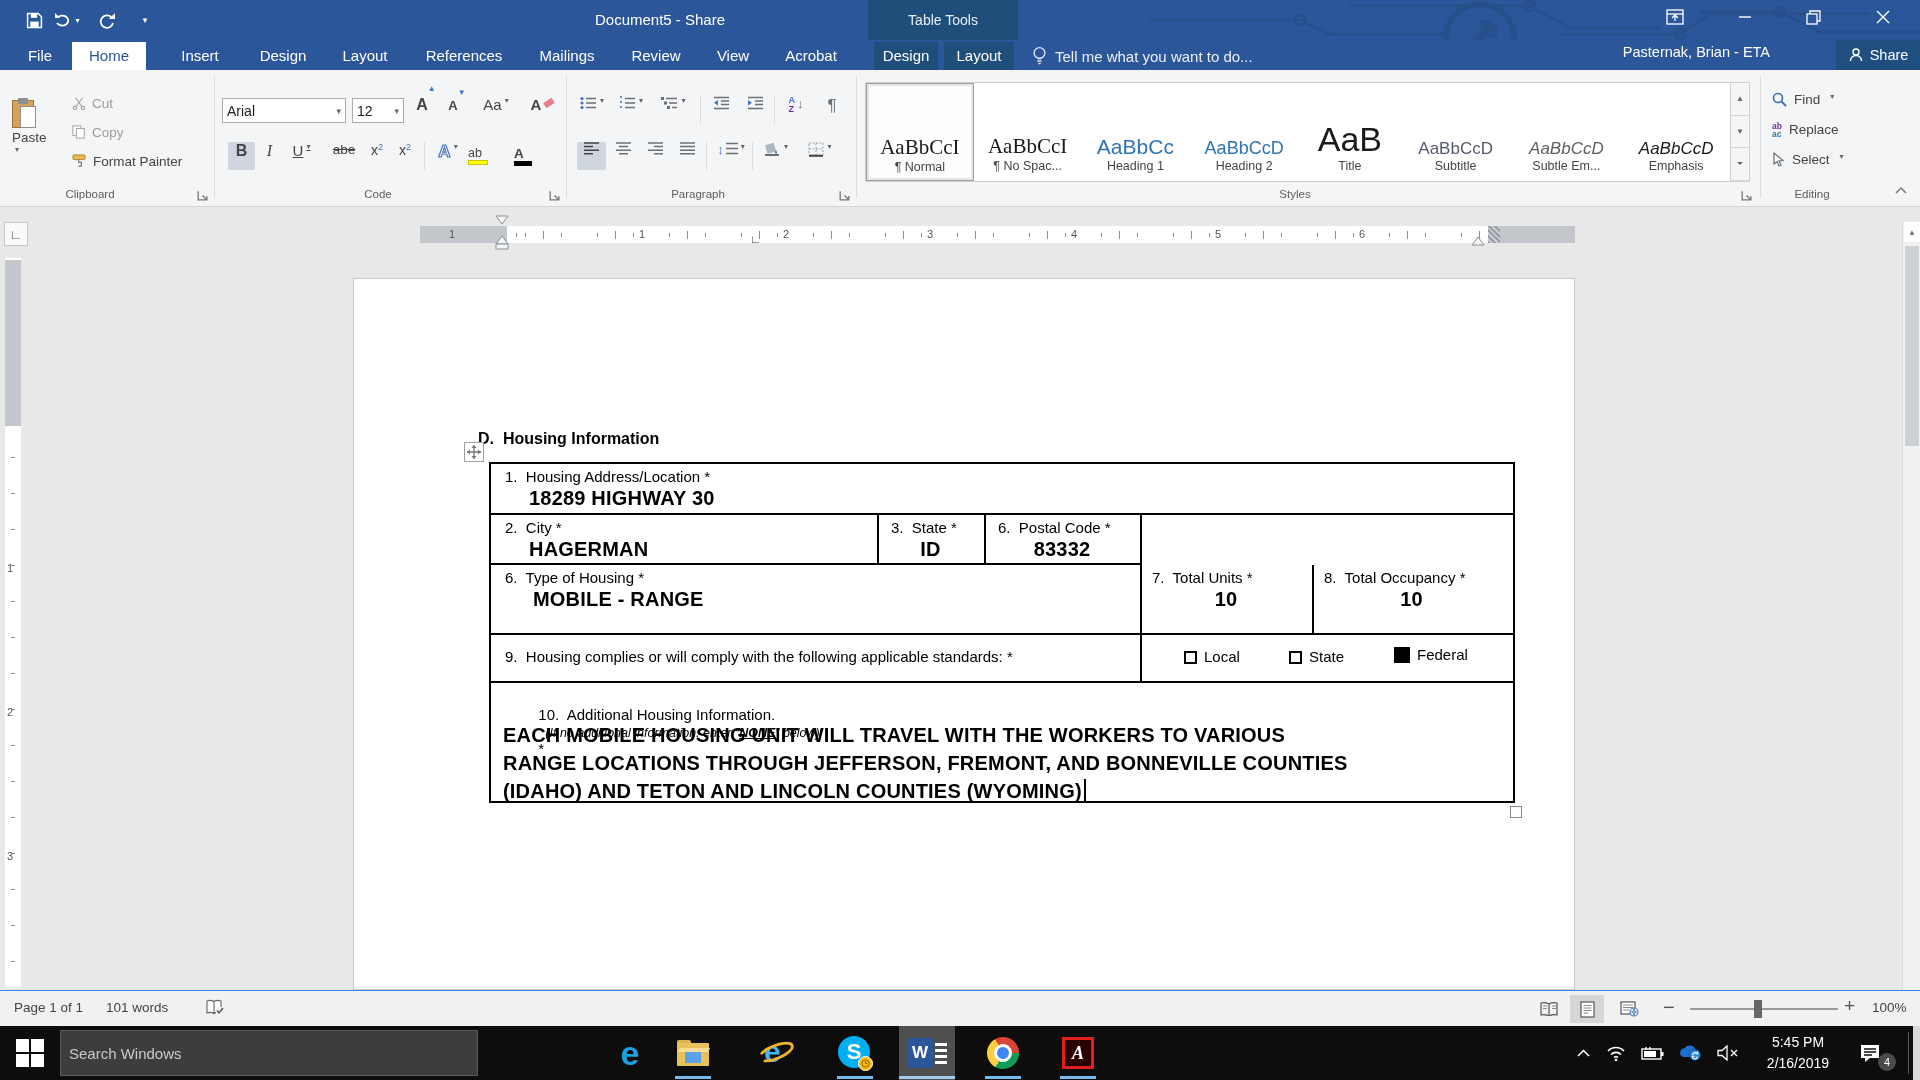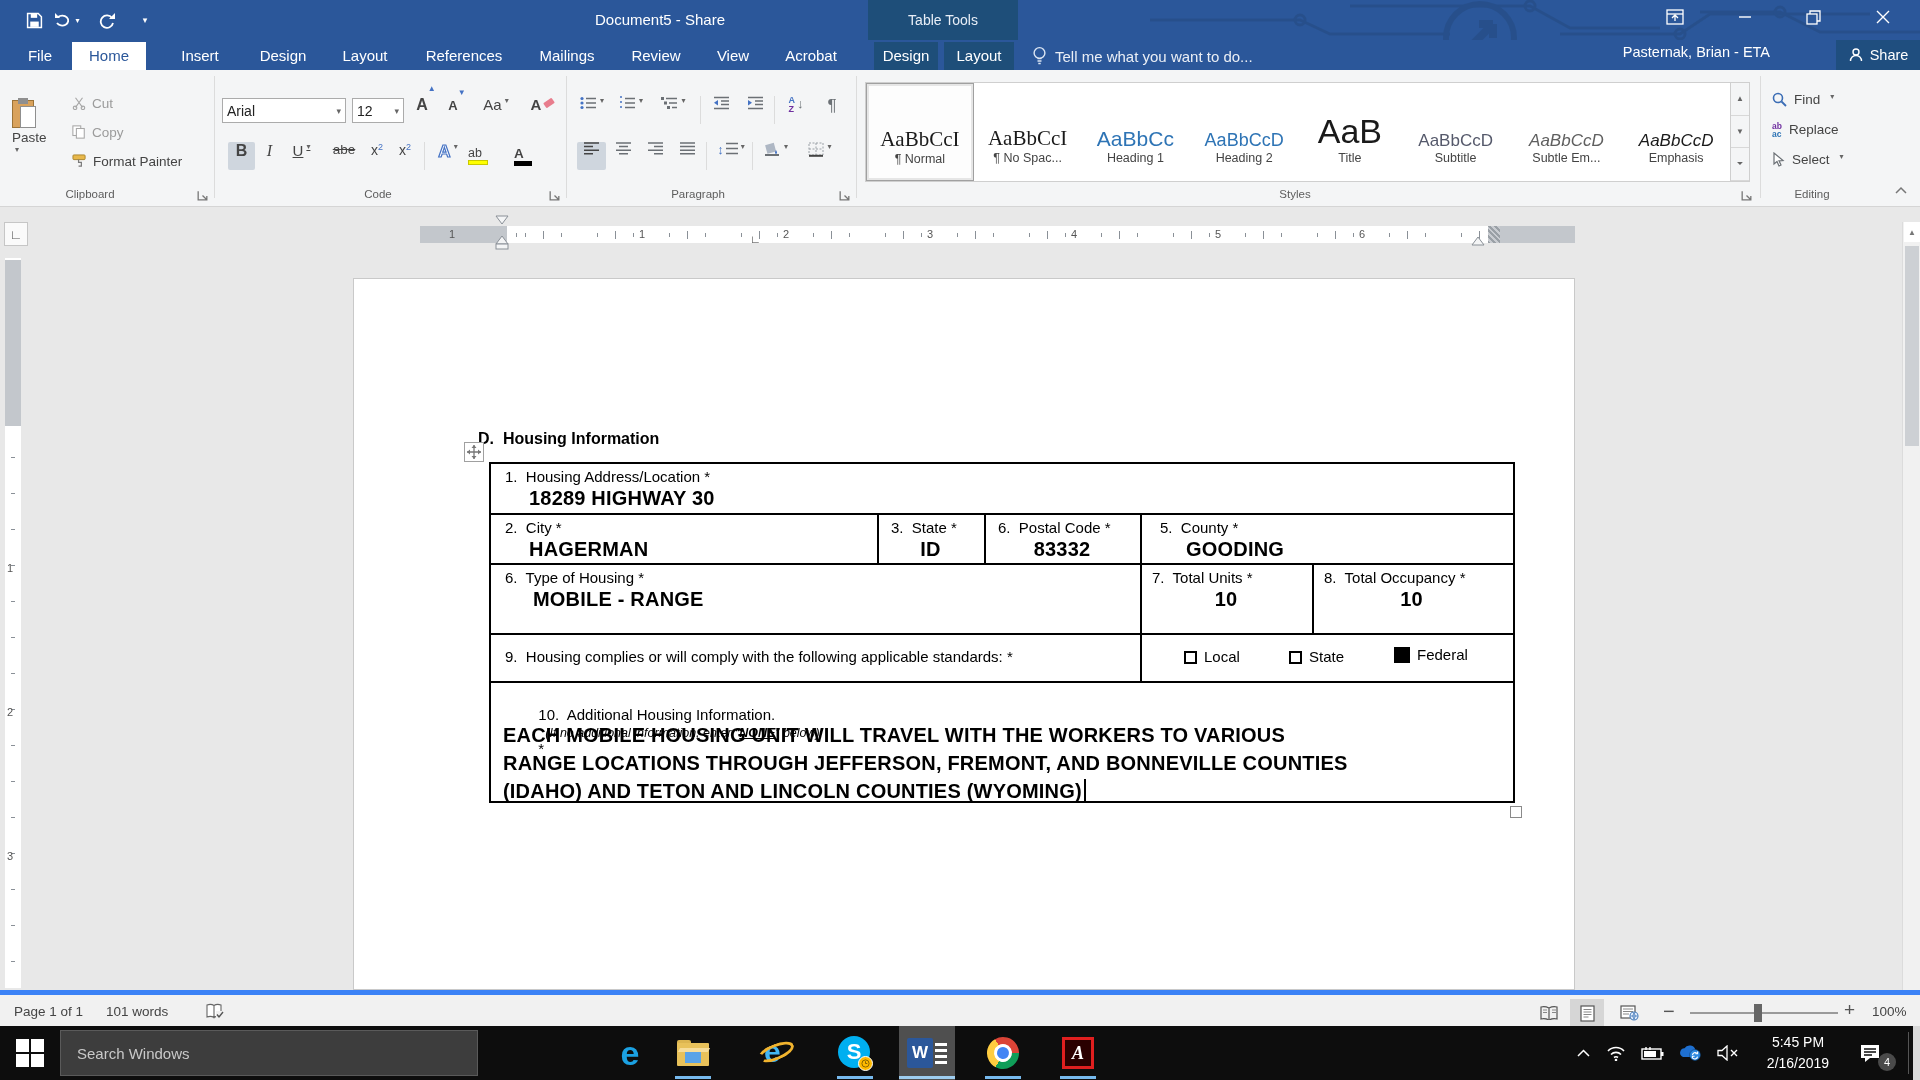--- a/index.html
+++ b/index.html
@@ -31,21 +31,21 @@
 .btn{position:absolute;display:flex;align-items:flex-start;justify-content:center;border-radius:2px;color:#444}
 .btn.on{background:#cfd6de}
 .combobox{position:absolute;height:25px;background:#fff;border:1px solid #ababab;display:flex;align-items:center;font-size:14px;color:#222;padding:0 4px}
 .combobox .dd{margin-left:auto;color:#666;font-size:9px}
 .smalltxt{font-size:13.5px;color:#444}
 .gray{color:#9b9b9b}
 .ddv{font-size:8px;color:#666;margin-left:3px}
 
 
 .gallery{position:absolute;left:865px;top:82px;width:866px;height:100px;background:#fff;border:1px solid #cfcfcf;display:flex}
-.stitem{height:98px;padding-top:20px;text-align:center;position:relative;cursor:default}
+.stitem{height:98px;padding-top:28px;text-align:center;position:relative;cursor:default}
 .stitem.sel{border:1px solid #a0a0a0;background:#fdfdfd;box-shadow:inset 0 0 0 2px #e6e6e6}
 .stsample{height:48px;display:flex;align-items:flex-end;justify-content:center;font-size:21px;color:#1a1a1a}
 .stname{font-size:12.5px;color:#444}
 .galctl{position:absolute;left:1731px;top:82px;width:19px;height:100px;border:1px solid #cfcfcf;border-left:none;background:#f4f5f6;display:flex;flex-direction:column}
 .galctl div{flex:1;display:flex;align-items:center;justify-content:center;font-size:8px;color:#666;border-bottom:1px solid #d8d8d8}
 
 
 .tabselector{position:absolute;left:4px;top:222px;width:24px;height:24px;background:#fafafa;border:1px solid #c6c6c6;display:flex;align-items:center;justify-content:center;font-size:13px;color:#555;font-weight:bold}
 .hruler{position:absolute;top:226px;height:17px}
 .hruler.white{background-color:#fff;background-image:repeating-linear-gradient(90deg,#8a9097 0 1px,transparent 1px 36px),repeating-linear-gradient(90deg,#8a9097 0 1px,transparent 1px 72px);background-size:auto 4px,auto 8px;background-position:18px 7px,36px 5px;background-repeat:repeat-x}
@@ -66,33 +66,33 @@
 .fvalue{position:absolute;font-size:20px;font-weight:bold;color:#000;letter-spacing:.2px}
 .cb{display:inline-block;width:13px;height:13px;border:2.5px solid #000;vertical-align:-2px;margin-right:7px}
 .cb.filled{background:#000;border:2.5px solid #000;width:16px;height:16px;vertical-align:-3px}
 .stditem{position:absolute;font-size:15px;color:#000;white-space:nowrap}
 .bodytext{position:absolute;font-size:20px;font-weight:bold;line-height:28px;color:#000;letter-spacing:.2px}
 .cursorbar{display:inline-block;width:2px;height:23px;background:#000;vertical-align:-4px;margin-left:2px}
 .movehandle{position:absolute;width:20px;height:20px;background:#fff;border:1px solid #a0a0a0;display:flex;align-items:center;justify-content:center}
 .resizehandle{position:absolute;width:12px;height:12px;background:#fff;border:1.5px solid #8a8a8a}
 
 
-.statusbar{position:absolute;left:0;top:990px;width:1920px;height:36px;background:#f1f1f1;border-top:5px solid #3b82f6;color:#444;font-size:13.5px}
+.statusbar{position:absolute;left:0;top:990px;width:1920px;height:36px;background:#f1f1f1;border-top:1px solid #3b82f6;color:#444;font-size:13.5px}
 .sbitem{position:absolute;top:9px}
 .viewbtn{position:absolute;top:4px;width:34px;height:28px;display:flex;align-items:center;justify-content:center}
 .viewbtn.on{background:#d6d6d6}
 .zoomtrack{position:absolute;top:17px;height:2px;background:#9a9a9a}
 .zoomthumb{position:absolute;top:9px;width:8px;height:18px;background:#666}
 
 
 .taskbar{position:absolute;left:0;top:1026px;width:1920px;height:54px;background:#0d0d0d}
 .startbtn{position:absolute;left:0;top:1026px;width:60px;height:54px;display:flex;align-items:center;justify-content:center}
 .winlogo{display:grid;grid-template-columns:13px 13px;grid-template-rows:13px 13px;gap:2px}
 .winlogo div{background:#fff}
-.searchbox{position:absolute;left:60px;top:1030px;width:418px;height:46px;background:#3d3d3d;border:1px solid #5a5a5a;display:flex;align-items:center;padding-left:16px;font-size:15px;color:#c9c9c9}
+.searchbox{position:absolute;left:60px;top:1030px;width:418px;height:46px;background:#3d3d3d;border:1px solid #5a5a5a;display:flex;align-items:center;padding-left:8px;font-size:15px;color:#c9c9c9}
 .slot{position:absolute;top:1026px;width:48px;height:54px;display:flex;align-items:center;justify-content:center}
 .slot.active{background:#4f4f4f}
 .underline{position:absolute;top:1076px;height:3px;background:#76b9ed}
 .tray{position:absolute;top:1026px;height:54px;display:flex;align-items:center;justify-content:center;color:#fff}
 .clock{position:absolute;left:1748px;top:1032px;width:100px;text-align:center;color:#fff;font-size:14px;line-height:21px}
 .badge{position:absolute;left:1878px;top:1053px;width:18px;height:18px;border-radius:50%;background:#4a4a4a;color:#fff;font-size:11px;display:flex;align-items:center;justify-content:center}
 
 
 .circuit{position:absolute;right:0;top:0;width:780px;height:40px;opacity:.5;pointer-events:none}
 </style>
@@ -538,24 +538,20 @@
       <div class="fvalue" style="left:38px;top:23px">HAGERMAN</div>
     </div>
     <div class="cell" style="left:388px;top:51px;width:107px;height:50px">
       <div class="flabel pre" style="left:12px;top:4px">3.  State *</div>
       <div class="fvalue" style="left:0;top:23px;width:103px;text-align:center">ID</div>
     </div>
     <div class="cell" style="left:495px;top:51px;width:156px;height:50px">
       <div class="flabel pre" style="left:12px;top:4px">6.  Postal Code *</div>
       <div class="fvalue" style="left:0;top:23px;width:152px;text-align:center">83332</div>
     </div>
-    <div class="cell last" style="left:651px;top:51px;width:371px;height:50px">
-      <div class="flabel pre" style="left:18px;top:4px">5.  County *</div>
-      <div class="fvalue" style="left:44px;top:23px">GOODING</div>
-    </div>
 
     <div class="cell" style="left:0;top:101px;width:651px;height:70px">
       <div class="flabel pre" style="left:14px;top:4px">6.  Type of Housing *</div>
       <div class="fvalue" style="left:42px;top:23px">MOBILE - RANGE</div>
     </div>
     <div class="cell" style="left:651px;top:101px;width:172px;height:70px">
       <div class="flabel pre" style="left:10px;top:4px">7.  Total Units *</div>
       <div class="fvalue" style="left:0;top:23px;width:168px;text-align:center">10</div>
     </div>
     <div class="cell last" style="left:823px;top:101px;width:199px;height:70px">

